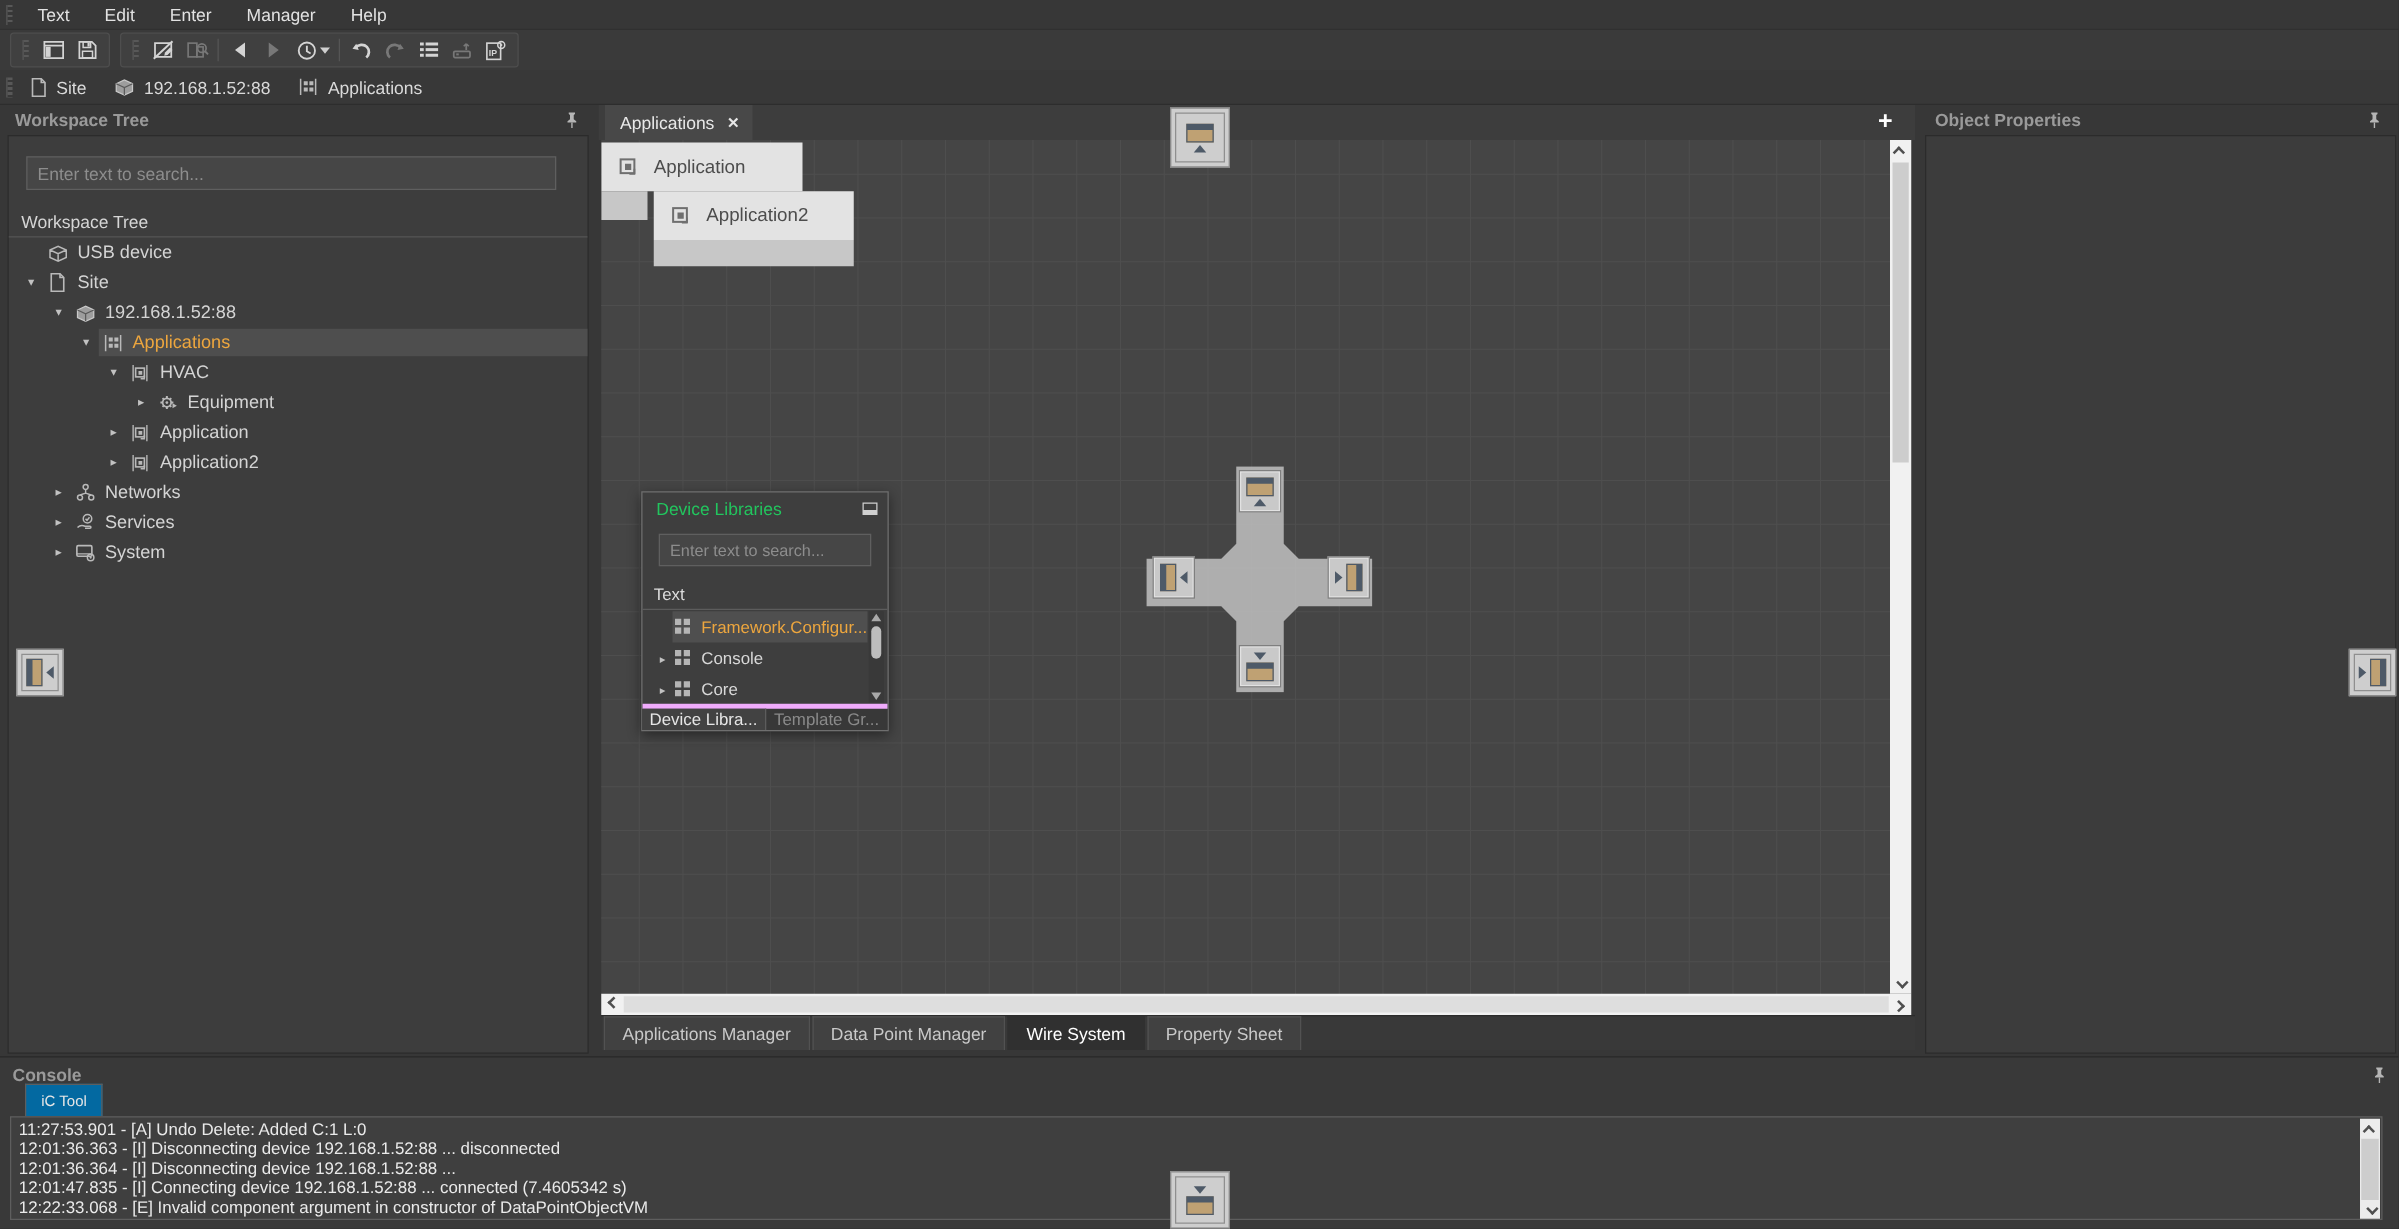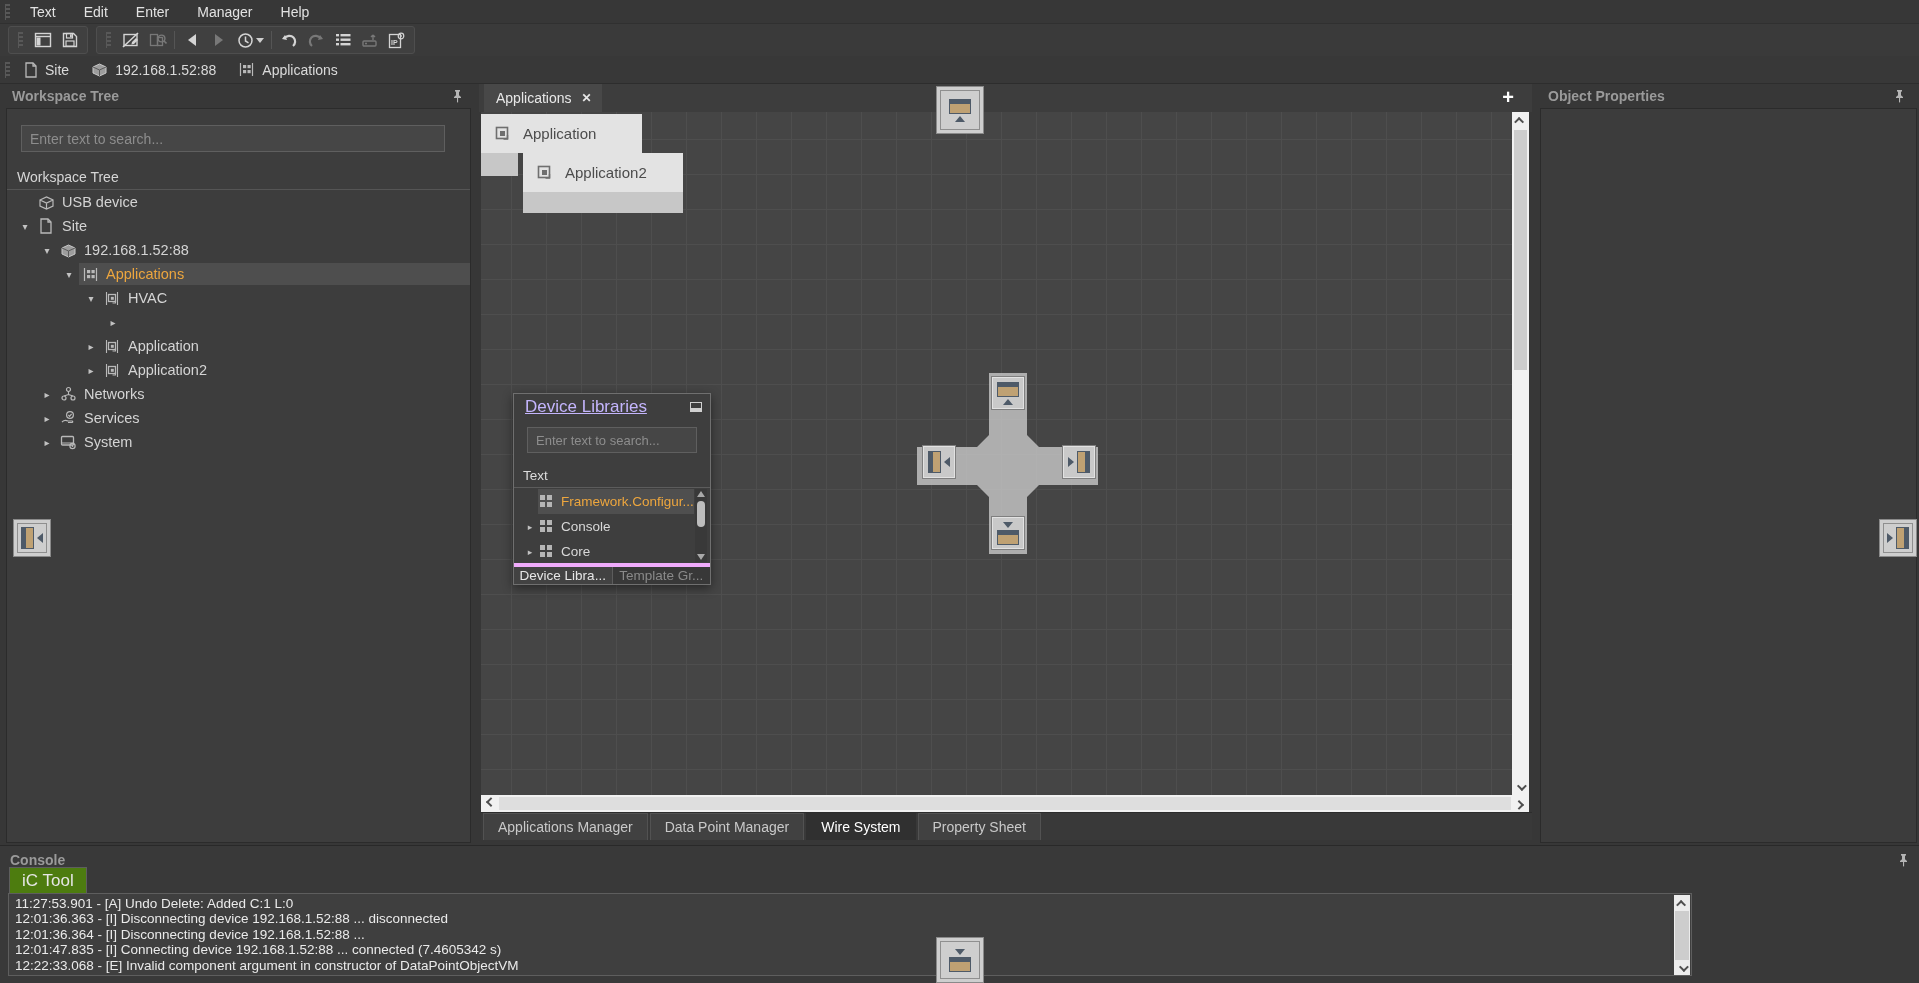--- a/index.html
+++ b/index.html
@@ -75,21 +75,21 @@
   .chev.down { transform:rotate(225deg) translateY(2px); }
   .chev.left { transform:rotate(-45deg) translateX(2px); }
   .chev.right { transform:rotate(135deg) translateX(2px); }
 
   #bottom-tabs { left:481px; top:812px; width:1051px; height:28px; background:#393939; border-top:1px solid #2c2c2c; display:flex; align-items:stretch; padding-left:2px; }
   .btab { display:flex; align-items:center; padding:0 14px; font-size:14px; color:#c9c9c9; background:#414141; border:1px solid #525252; border-bottom:none; margin-right:2px; }
   .btab.active { background:#303030; color:#ffffff; border-color:#303030; }
 
   
   #dev-lib { left:513px; top:393px; width:198px; height:192px; background:#3e3e3e; border:1px solid #6f6f6f; box-shadow:0 3px 10px rgba(0,0,0,.45); }
-  #dev-lib-title { position:absolute; left:0; top:0; width:100%; height:25px; display:flex; align-items:center; justify-content:space-between; padding:0 8px 0 11px; color:#c4b5fd; font-size:17px;text-decoration:underline; }
+  #dev-lib-title { position:absolute; left:0; top:0; width:100%; height:25px; display:flex; align-items:center; justify-content:space-between; padding:0 8px 0 11px; color:#22c55e; font-size:14px; }
   #dev-lib-min { width:12px; height:10px; border:1px solid #d0d0d0; border-bottom:4px solid #d0d0d0; }
   #dev-lib-search { position:absolute; left:13px; top:33px; width:170px; height:26px; font-size:13px; }
   #dev-lib-listheader { position:absolute; left:0; top:70px; width:100%; height:24px; line-height:24px; padding-left:9px; color:#dcdcdc; font-size:13.5px; border-bottom:1px solid #5c5c5c; }
   #dev-lib-rows { position:absolute; left:0; top:95px; width:180px; }
   .lib-row { height:25px; display:flex; align-items:center; font-size:13.5px; color:#d8d8d8; }
   .lib-row .expander { width:16px; flex:0 0 16px; text-align:center; color:#c2c2c2; font-size:9px; }
   .lib-row .row-body { display:flex; align-items:center; gap:8px; height:25px; flex:1; padding-left:2px; }
   .lib-row.selected .row-body { background:#4f4f4f; }
   .lib-row.selected .lbl { color:#eda63e; }
   .lib-grid { width:13px; height:13px; display:grid; grid-template-columns:5px 5px; grid-template-rows:5px 5px; gap:2px; }
@@ -102,22 +102,22 @@
   .dl-tab { flex:1; display:flex; align-items:center; justify-content:center; font-size:13.5px; color:#8a8a8a; }
   .dl-tab.active { background:#424242; color:#e6e6e6; border-right:1px solid #5c5c5c; }
 
   
   #right-header { left:1536px; top:84px; width:381px; height:24px; display:flex; align-items:center; justify-content:space-between; padding:0 12px; }
   #right-body { left:1540px; top:108px; width:377px; height:735px; background:#3c3c3c; border:1px solid #2b2b2b; }
 
   
   #console { left:0; top:845px; width:1919px; height:138px; background:#393939; border-top:1px solid #292929; }
   #console-header { position:absolute; left:0; top:4px; width:100%; height:20px; display:flex; align-items:center; justify-content:space-between; padding:0 10px; }
-  #console-tab { position:absolute; left:9px; top:21px; height:26px; padding:0 12px; background:#4d7c0f; border:1px solid #5e5e5e; border-bottom:none; display:flex; align-items:center; font-size:17px; color:#e6e6e6; }
-  #console-body { position:absolute; left:8px; top:47px; width:1684px; height:83px; background:#3f3f3f; border:1px solid #5e5e5e; overflow:hidden; }
+  #console-tab { position:absolute; left:20px; top:21px; height:26px; padding:0 12px; background:#0369a1; border:1px solid #5e5e5e; border-bottom:none; display:flex; align-items:center; font-size:12px; color:#e6e6e6; }
+  #console-body { position:absolute; left:8px; top:47px; width:1898px; height:83px; background:#3f3f3f; border:1px solid #5e5e5e; overflow:hidden; }
   .log-line { padding-left:6px; font-size:13.5px; line-height:15.4px; color:#eaeaea; white-space:nowrap; }
   #console-sb { position:absolute; right:1px; top:1px; width:16px; height:81px; background:#ececec; }
   #console-sb .sb-thumb { left:1px; top:16px; width:14px; height:49px; }
 
   
   #dock-cross-shape { left:917px; top:373px; width:181px; height:181px; background:rgba(204,204,204,.78);
     clip-path:polygon(72px 0,110px 0,110px 62px,122px 74px,181px 74px,181px 112px,122px 112px,110px 124px,110px 181px,72px 181px,72px 124px,60px 112px,0 112px,0 74px,60px 74px,72px 62px); }
   .dock-btn { position:absolute; width:34px; height:34px; background:#c9c9c9; border:1px solid #7f7f7f; box-shadow:inset 0 0 0 1px #e2e2e2; display:flex; align-items:center; justify-content:center; gap:3px; }
   .dock-btn.col { flex-direction:column; gap:2px; }
   .dock-edge { background:#cecece; border:1px solid #8a8a8a; box-shadow:inset 0 0 0 3px #cecece, inset 0 0 0 4px #8f8f8f; }
@@ -375,20 +375,33 @@
                 <rect x="4.5" y="3.5" width="7" height="7" fill="none" stroke="currentColor" stroke-width="1.3"></rect>
                 <rect x="6.8" y="5.8" width="3" height="3" fill="currentColor"></rect>
                 <path d="M11.5 9v3h-3" fill="none" stroke="currentColor" stroke-width="1.1"></path>
               </svg>
             </span>
             <span class="lbl">HVAC</span>
           </span>
         </div>
         <div class="tree-row" style="padding-left: 96px;">
           <span class="expander">▸</span>
+          <span class="row-body">
+            <span class="ico">
+              <svg width="17" height="16" viewBox="0 0 17 16">
+                <circle cx="7.5" cy="8" r="3.4" fill="none" stroke="currentColor" stroke-width="1.4"></circle>
+                <circle cx="7.5" cy="8" r="1.1" fill="currentColor"></circle>
+                <g stroke="currentColor" stroke-width="1.6">
+                  <path d="M7.5 2.8v2 M7.5 11.2v2 M2.3 8h2 M10.7 8h2 M4 4.5l1.4 1.4 M9.6 10.1l1.4 1.4 M11 4.5 9.6 5.9 M5.4 10.1 4 11.5"></path>
+                </g>
+                <path d="M12 8.5l3.5 2-3.5 2z" fill="currentColor"></path>
+              </svg>
+            </span>
+            <span class="lbl">Equipment</span>
+          </span>
         </div>
         <div class="tree-row" style="padding-left: 74px;">
           <span class="expander">▸</span>
           <span class="row-body">
             <span class="ico">
               <svg width="16" height="15" viewBox="0 0 16 15">
                 <path d="M2.5 1v13 M13.5 1v13" stroke="currentColor" stroke-width="1.1"></path>
                 <rect x="4.5" y="3.5" width="7" height="7" fill="none" stroke="currentColor" stroke-width="1.3"></rect>
                 <rect x="6.8" y="5.8" width="3" height="3" fill="currentColor"></rect>
                 <path d="M11.5 9v3h-3" fill="none" stroke="currentColor" stroke-width="1.1"></path>

